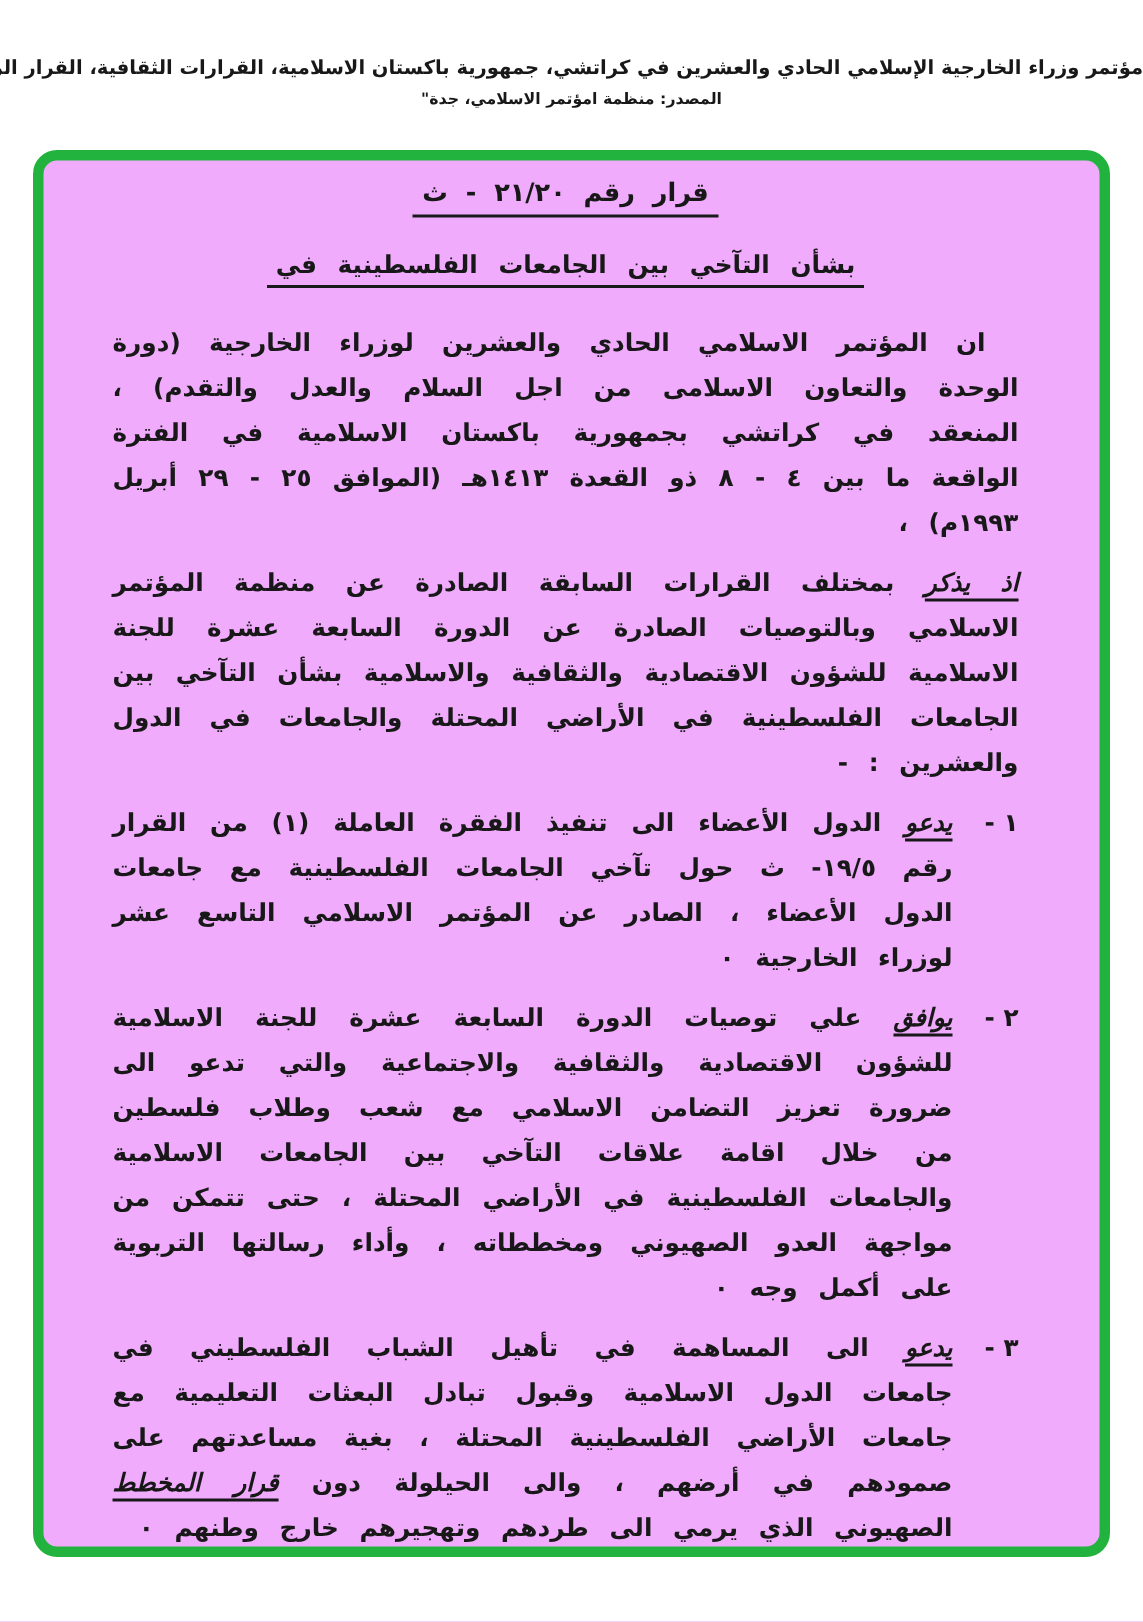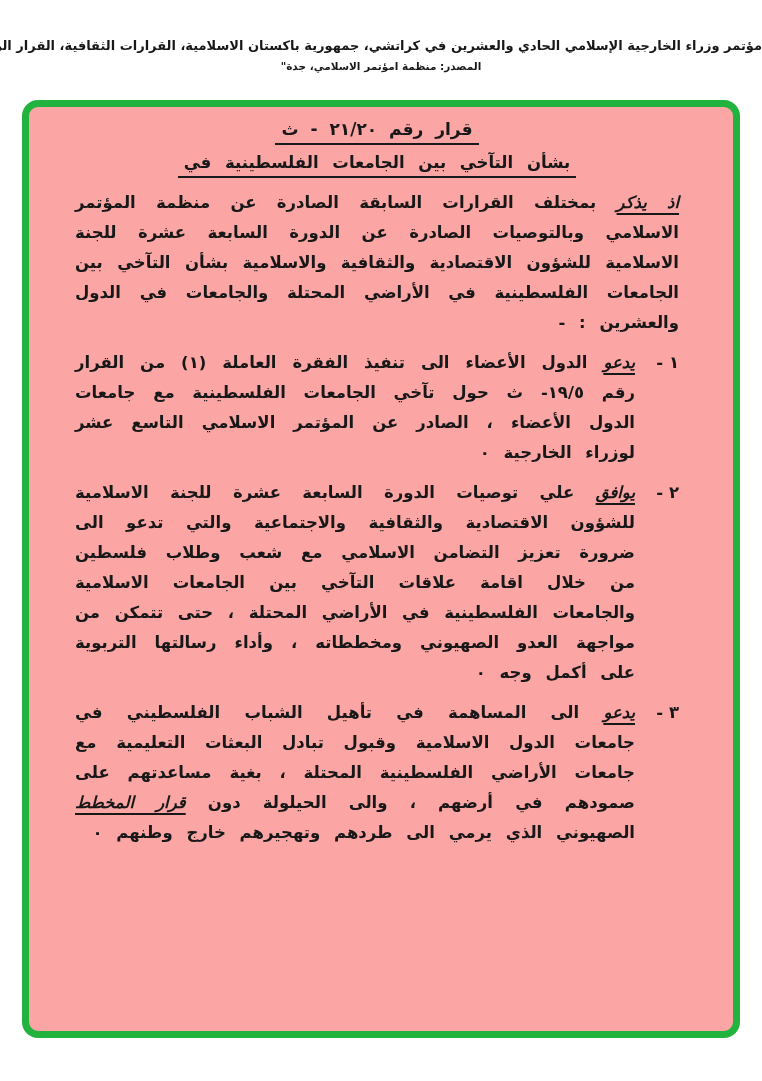--- a/index.html
+++ b/index.html
@@ -11,29 +11,29 @@
   
   .page-header { position:absolute; top:38px; left:0; width:762px; text-align:center; direction:rtl; }
   .hline1 { font-size:13px; font-weight:bold; white-space:nowrap; letter-spacing:0; }
   .hline2 { font-size:10.5px; font-weight:bold; margin-top:7px; }
 
   
   .frame {
     position:absolute; left:22px; top:100px; width:718px; height:938px;
     box-sizing:border-box; border:7px solid #22b33e; border-radius:16px;
     padding:12px 54px 0 46px; direction:rtl; text-align:right;
-    font-weight:bold; overflow:hidden; background:#fca5a5;
+    font-weight:bold; overflow:hidden; background:#f0abfc;
   }
 
   .title-center { text-align:center; }
   .title-u {
     display:inline-block; border-bottom:2px solid #1a1a1a; padding:0 6px 4px 6px;
   }
   .t1 { font-size:17px; word-spacing:6px; }
-  .t2 { font-size:16.5px; word-spacing:8px; margin-top:8px; }
+  .t2 { font-size:16.5px; word-spacing:8px; margin-top:22px; }
   .t3 {
     display:block; font-size:16.5px; margin-top:8px; padding-bottom:4px;
     border-bottom:2px solid #1a1a1a; text-align:justify; text-align-last:justify;
     word-spacing:4px;
   }
 
   .para {
     font-size:16.5px; line-height:30px; text-align:justify; word-spacing:8px;
     margin:18px 0 0 0;
   }
@@ -58,20 +58,21 @@
 
 <main class="frame">
 
   <div class="title-center">
     <span class="title-u t1">قرار رقم ٢١/٢٠ - ث</span>
   </div>
   <div class="title-center">
     <span class="title-u t2">بشأن التآخي بين الجامعات الفلسطينية في</span>
   </div>
 
+  <p class="para preamble">ان المؤتمر الاسلامي الحادي والعشرين لوزراء الخارجية (دورة الوحدة والتعاون الاسلامى من اجل السلام والعدل والتقدم) ، المنعقد في كراتشي بجمهورية باكستان الاسلامية في الفترة الواقعة ما بين ٤ - ٨ ذو القعدة ١٤١٣هـ (الموافق ٢٥ - ٢٩ أبريل ١٩٩٣م) ،</p>
 
   <p class="para recall"><span class="lead-u">اذ يذكر</span> <span>بمختلف القرارات السابقة الصادرة عن منظمة المؤتمر الاسلامي وبالتوصيات الصادرة عن الدورة السابعة عشرة للجنة الاسلامية للشؤون الاقتصادية والثقافية والاسلامية بشأن التآخي بين الجامعات الفلسطينية في الأراضي المحتلة والجامعات في الدول والعشرين : -</span></p>
 
   <div class="items">
 
     <div class="item">
       <div class="item-num">١ -</div>
       <div class="item-text"><span class="lead-u">يدعو</span> <span>الدول الأعضاء الى تنفيذ الفقرة العاملة (١) من القرار رقم ١٩/٥- ث حول تآخي الجامعات الفلسطينية مع جامعات الدول الأعضاء ، الصادر عن المؤتمر الاسلامي التاسع عشر لوزراء الخارجية ٠</span></div>
     </div>
 

